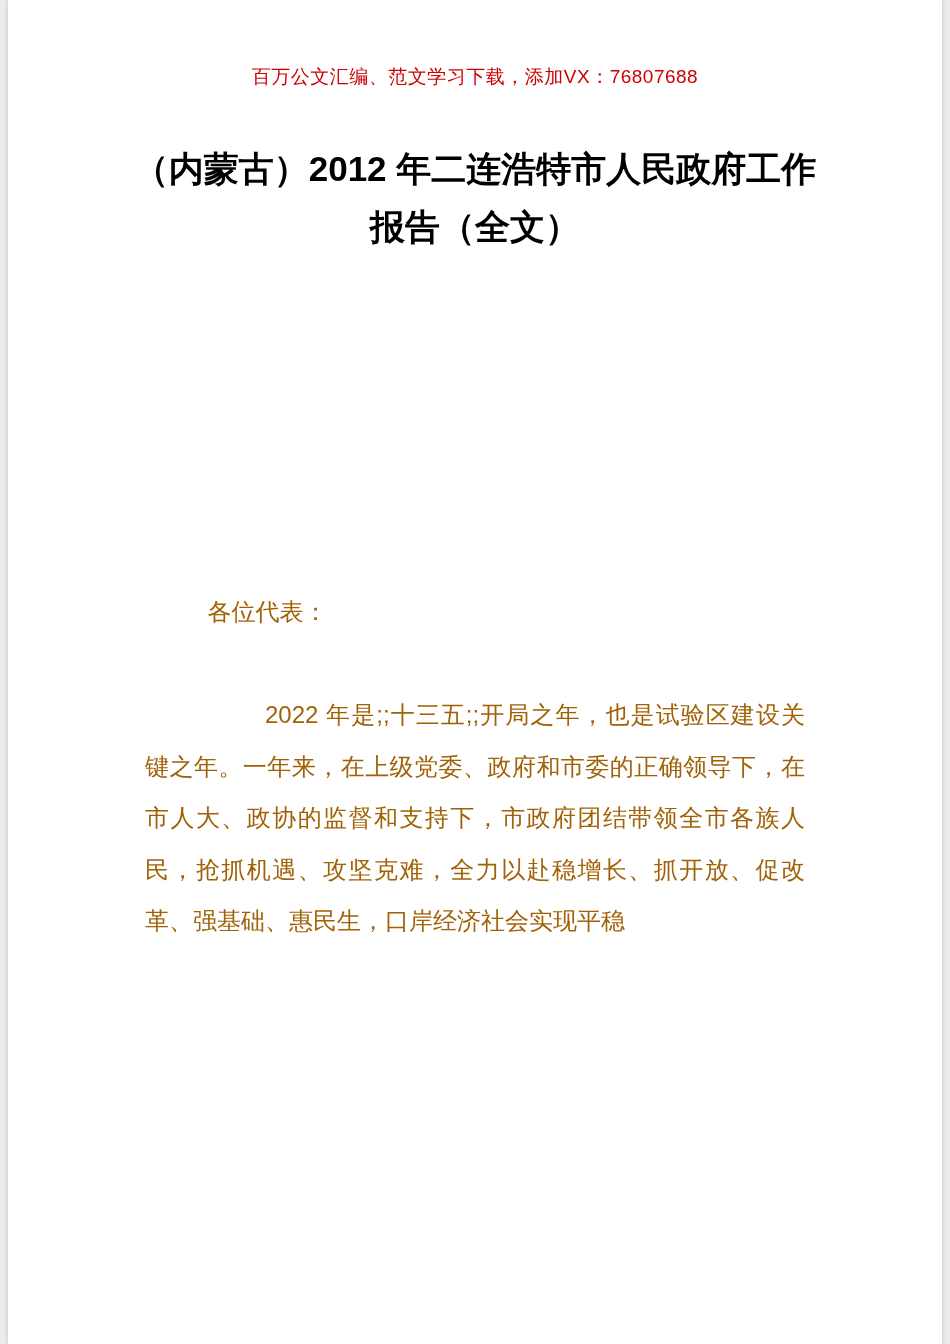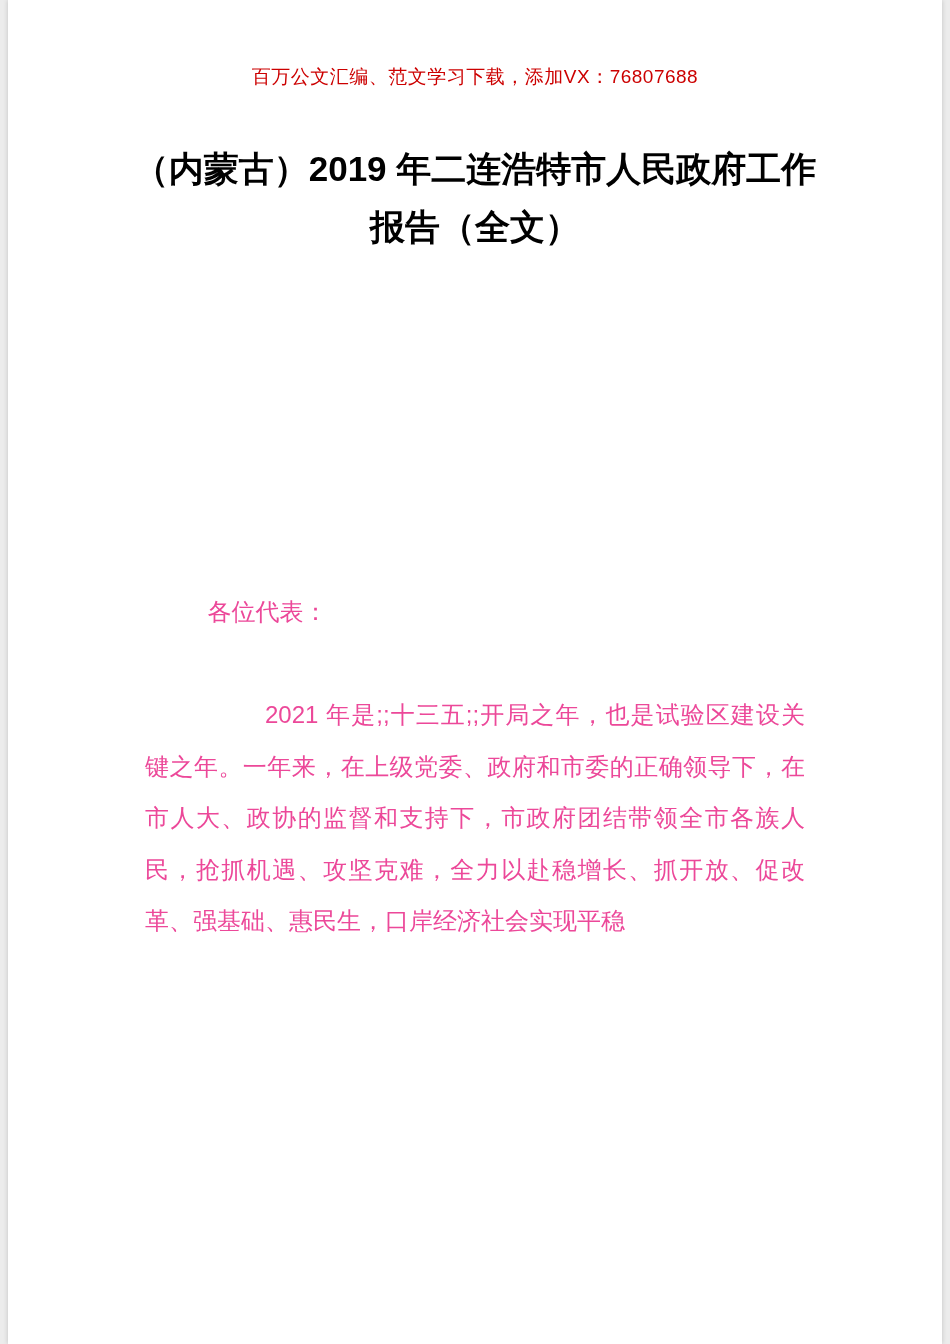--- a/index.html
+++ b/index.html
@@ -39,41 +39,41 @@
     font-size: 35px;
     font-weight: bold;
     line-height: 1.65;
     color: #000000;
   }
   .body-text {
     margin: 0 137px;
     font-size: 24px;
     line-height: 2.15;
     text-align: justify;
-    color: #ec4899;
+    color: #a16207;
   }
   .para { margin-top: 52px; }
   .p-salutation { margin-top: 330px; text-indent: 2.6em; }
   .p-intro { text-indent: 5em; }
   .p-heading { text-indent: 2.6em; }
   .p-body { text-indent: 5em; }
 </style>
 </head>
 <body>
 
 <div class="canvas">
   <div class="page">
 
     <div class="notice">百万公文汇编、范文学习下载，添加VX：76807688</div>
 
-    <h1 class="doc-title">（内蒙古）2019 年二连浩特市人民政府工作报告（全文）</h1>
+    <h1 class="doc-title">（内蒙古）2012 年二连浩特市人民政府工作报告（全文）</h1>
 
     <div class="body-text">
 
       <p class="para p-salutation">各位代表：</p>
 
 
 
-      <p class="para p-body">2021 年是;;十三五;;开局之年，也是试验区建设关键之年。一年来，在上级党委、政府和市委的正确领导下，在市人大、政协的监督和支持下，市政府团结带领全市各族人民，抢抓机遇、攻坚克难，全力以赴稳增长、抓开放、促改革、强基础、惠民生，口岸经济社会实现平稳</p>
+      <p class="para p-body">2022 年是;;十三五;;开局之年，也是试验区建设关键之年。一年来，在上级党委、政府和市委的正确领导下，在市人大、政协的监督和支持下，市政府团结带领全市各族人民，抢抓机遇、攻坚克难，全力以赴稳增长、抓开放、促改革、强基础、惠民生，口岸经济社会实现平稳</p>
 
     </div>
   </div>
 </div>
 
 </body></html>

